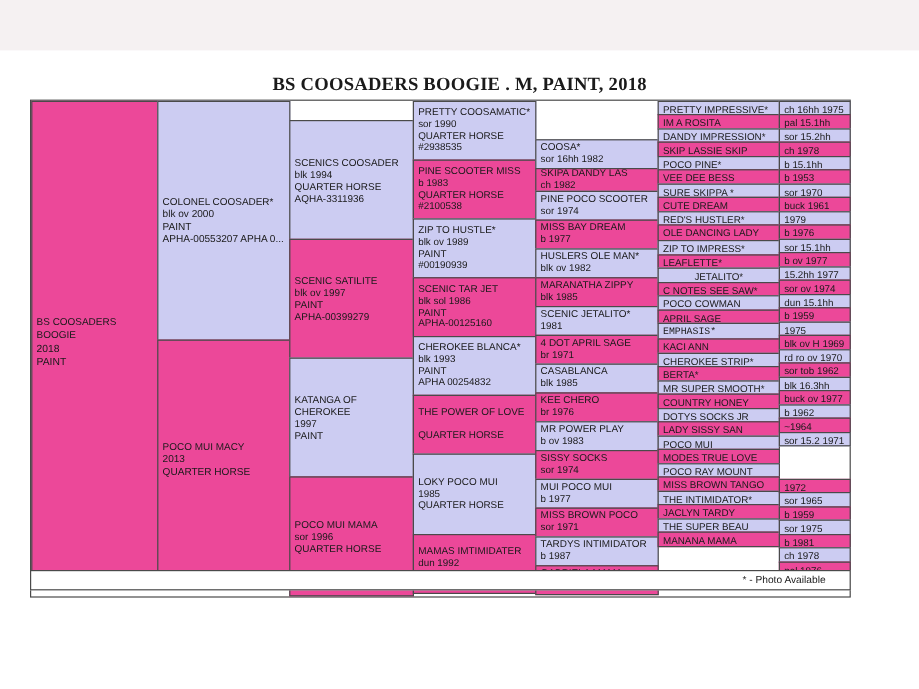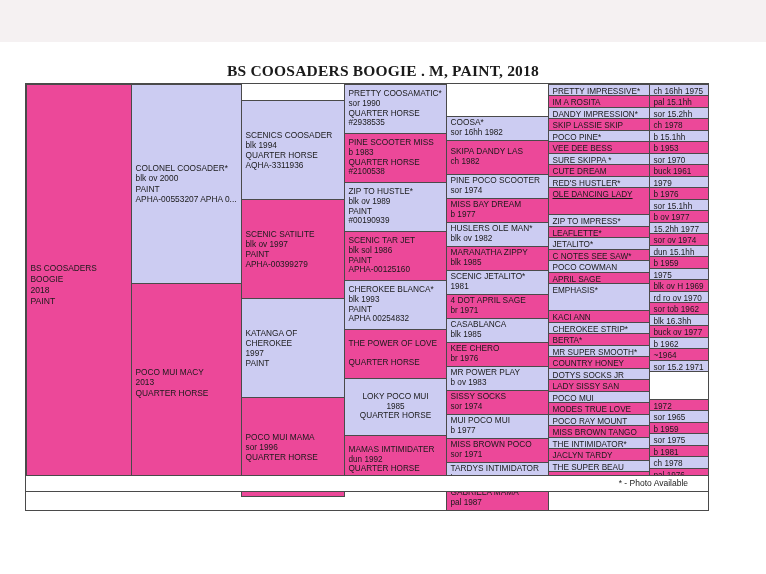--- a/index.html
+++ b/index.html
@@ -151,37 +151,37 @@
           <span class="nm">CHEROKEE BLANCA*</span>
           <span class="sub">blk 1993</span>
           <span class="sub">PAINT</span>
           <span class="sub">APHA 00254832</span>
         </div>
         <div class="cell vcenter pink" style="height: 50px;">
           <span class="nm">THE POWER OF LOVE</span>
           <span class="sub">&nbsp;</span>
           <span class="sub">QUARTER HORSE</span>
         </div>
-        <div class="cell vcenter blue" style="height: 58px; align-items: center;">
+        <div class="cell vcenter blue" style="height: 68px;">
           <span class="nm">LOKY POCO MUI</span>
           <span class="sub">1985</span>
           <span class="sub">QUARTER HORSE</span>
         </div>
         <div class="cell vcenter pink" style="height: 50px;">
           <span class="nm">MAMAS IMTIMIDATER</span>
           <span class="sub">dun 1992</span>
           <span class="sub">QUARTER HORSE</span>
         </div>
       </div>
     <div class="col c5">
         <div class="cell vcenter blue" style="height: 25px;">
           <span class="nm">COOSA*</span>
           <span class="sub">sor 16hh 1982</span>
         </div>
-        <div class="cell vcenter pink" style="height: 35px;">
+        <div class="cell vcenter pink" style="height: 20px;">
           <span class="nm">SKIPA DANDY LAS</span>
           <span class="sub">ch 1982</span>
         </div>
         <div class="cell vcenter blue" style="height: 25px;">
           <span class="nm">PINE POCO SCOOTER</span>
           <span class="sub">sor 1974</span>
         </div>
         <div class="cell vcenter pink" style="height: 25px;">
           <span class="nm">MISS BAY DREAM</span>
           <span class="sub">b 1977</span>
@@ -238,28 +238,28 @@
     <div class="col c6">
         <div class="cell blue" style="height: 12.5px;">PRETTY IMPRESSIVE*</div>
         <div class="cell pink" style="height: 12.5px;">IM A ROSITA</div>
         <div class="cell blue" style="height: 12.5px;">DANDY IMPRESSION*</div>
         <div class="cell pink" style="height: 12.5px;">SKIP LASSIE SKIP</div>
         <div class="cell blue" style="height: 12.5px;">POCO PINE*</div>
         <div class="cell pink" style="height: 12.5px;">VEE DEE BESS</div>
         <div class="cell blue" style="height: 12.5px;">SURE SKIPPA *</div>
         <div class="cell pink" style="height: 12.5px;">CUTE DREAM</div>
         <div class="cell blue" style="height: 12.5px;">RED'S HUSTLER*</div>
-        <div class="cell pink" style="height: 28px; text-decoration: underline;">OLE DANCING LADY</div>
+        <div class="cell pink" style="height: 14px;">OLE DANCING LADY</div>
         <div class="cell blue" style="height: 12.5px;">ZIP TO IMPRESS*</div>
         <div class="cell pink" style="height: 12.5px;">LEAFLETTE*</div>
-        <div class="cell blue" style="height: 12.5px;">JETALITO*</div>
+        <div class="cell blue" style="height: 12.5px; text-align: center;">JETALITO*</div>
         <div class="cell pink" style="height: 12.5px;">C NOTES SEE SAW*</div>
         <div class="cell blue" style="height: 12.5px;">POCO COWMAN</div>
         <div class="cell pink" style="height: 12.5px;">APRIL SAGE</div>
-        <div class="cell blue" style="height: 28px;">EMPHASIS*</div>
+        <div class="cell blue" style="height: 14px; font-family: Liberation Mono, monospace;">EMPHASIS*</div>
         <div class="cell pink" style="height: 12.5px;">KACI ANN</div>
         <div class="cell blue" style="height: 12.5px;">CHEROKEE STRIP*</div>
         <div class="cell pink" style="height: 12.5px;">BERTA*</div>
         <div class="cell blue" style="height: 12.5px;">MR SUPER SMOOTH*</div>
         <div class="cell pink" style="height: 12.5px;">COUNTRY HONEY</div>
         <div class="cell blue" style="height: 12.5px;">DOTYS SOCKS JR</div>
         <div class="cell pink" style="height: 12.5px;">LADY SISSY SAN</div>
         <div class="cell blue" style="height: 12.5px;">POCO MUI</div>
         <div class="cell pink" style="height: 12.5px;">MODES TRUE LOVE</div>
         <div class="cell blue" style="height: 12.5px;">POCO RAY MOUNT</div>

